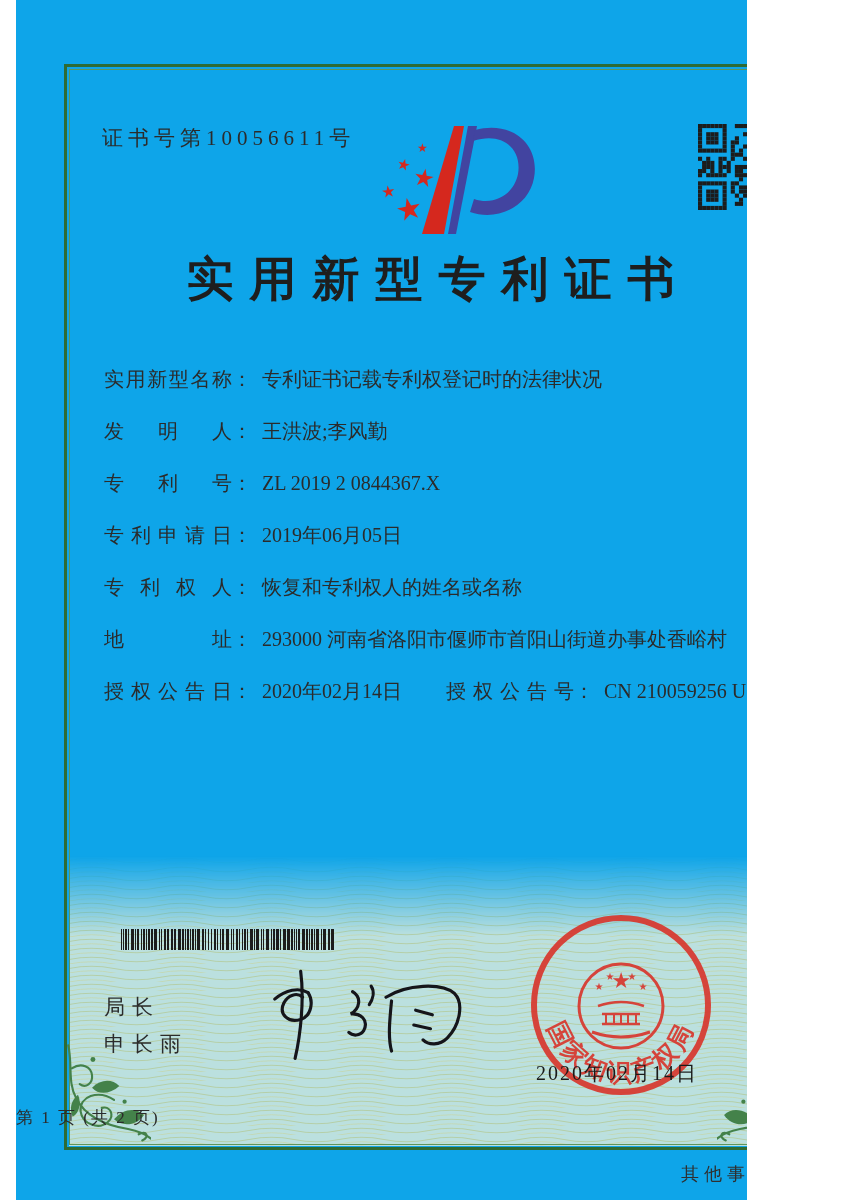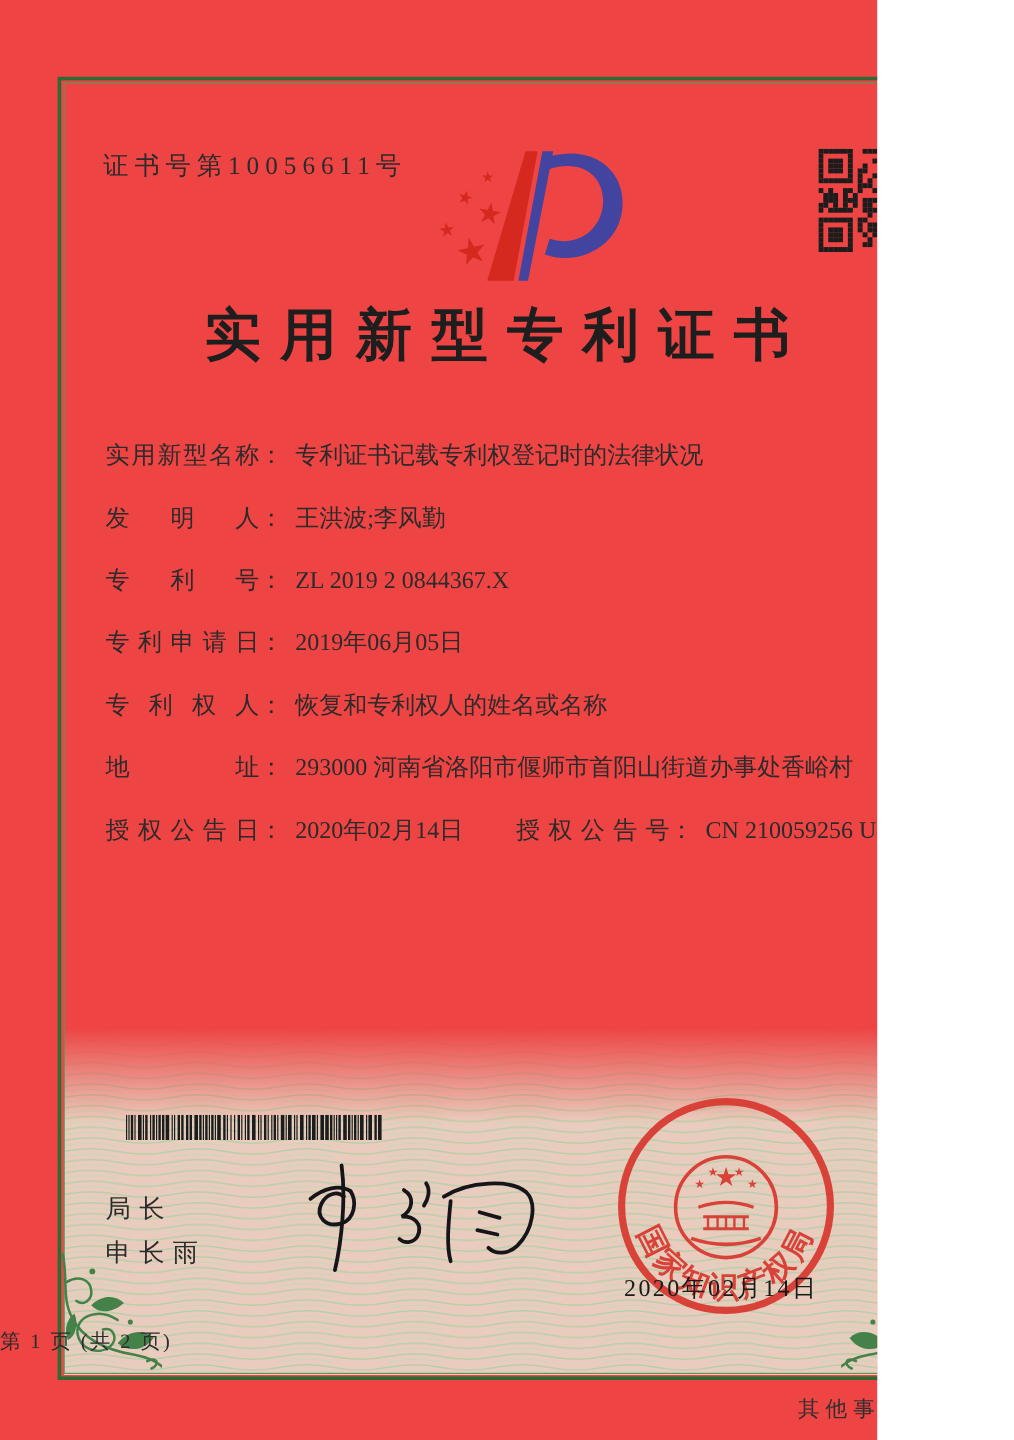--- a/index.html
+++ b/index.html
@@ -1,18 +1,18 @@
 <!DOCTYPE html>
 <html><head>
 <meta charset="utf-8">
 <style>
   * { margin:0; padding:0; box-sizing:border-box; }
   html,body { width:845px; height:1200px; }
   body { font-family:"Liberation Serif","DejaVu Serif",serif; color:#2b2b2b; }
-  .page { position:relative; width:731px; height:1200px; background:#ef4444; overflow:hidden; }
+  .page { position:relative; width:731px; height:1200px; background:#0ea5e9; overflow:hidden;margin-left:16px; }
 
   
   .frame { position:absolute; left:48px; top:64px; width:741px; height:1086px;
            border:3px solid #2e6b34; }
   .frame::after { content:""; position:absolute; inset:2px; border:1px solid #5d955c; }
 
   
   .waves { position:absolute; left:53px; top:856px; width:731px; height:290px;
            -webkit-mask-image:linear-gradient(to bottom, transparent 0, #000 80px);
            mask-image:linear-gradient(to bottom, transparent 0, #000 80px); }

